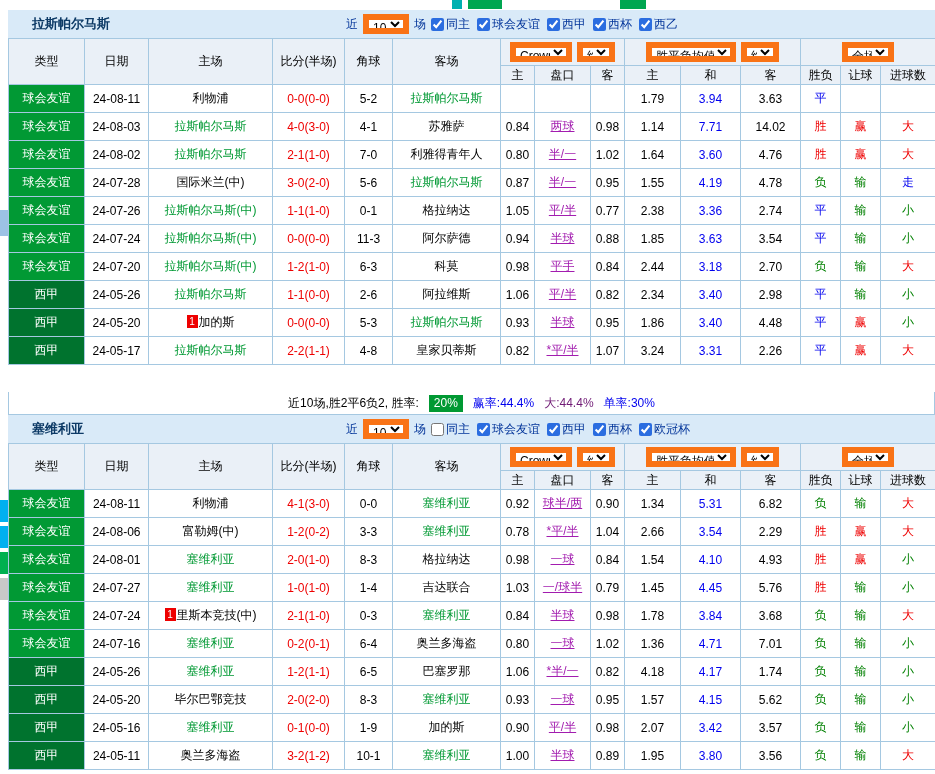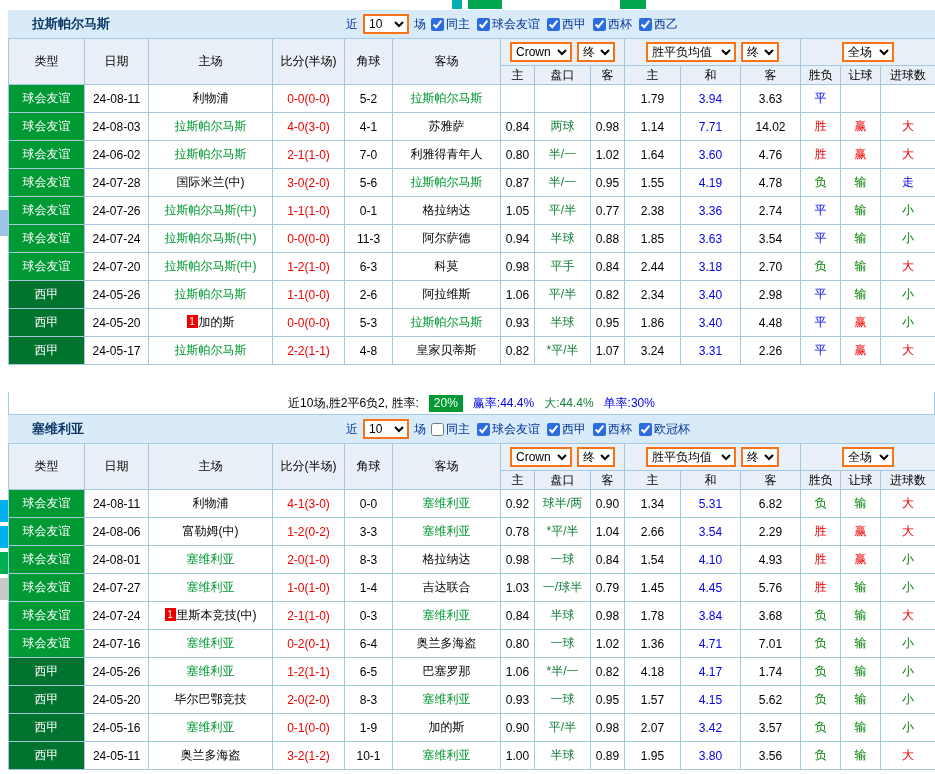--- a/index.html
+++ b/index.html
@@ -20,52 +20,52 @@
               font-size:13px; font-weight:bold; display:flex; align-items:center; justify-content:center;
               border-radius:2px; cursor:pointer; }
 
   .filterbar { height:28px; background:#d9eaf8; display:flex; align-items:center; font-size:12px; color:#003399; }
   .teamname { width:338px; padding-left:24px; font-size:13px; font-weight:bold; color:#0d3a66; }
   .filters { display:flex; align-items:center; gap:5px; }
   .cbs { display:flex; align-items:center; }
   .cb { display:inline-flex; align-items:center; margin-right:7px; cursor:pointer; color:#003399; }
   .cb input { margin-right:2px; accent-color:#2b6de0; width:13px; height:13px; }
 
-  select.sel { font-size:12px; height:20px; border:2px solid #f97316; background:#ffffff; color:#000; }
+  select.sel { font-size:12px; height:20px; border:6px solid #f97316; background:#ffffff; color:#000; }
   select.count { width:46px; }
   select.book { width:62px; }
   select.stage { width:38px; }
   select.avg { width:90px; }
   select.full { width:52px; }
 
   table { border-collapse:collapse; table-layout:fixed; width:927px; font-size:12px; }
   th,td { border:1px solid #a5c8e1; text-align:center; padding:0 2px; overflow:hidden; white-space:nowrap; }
   thead th { background:#eaf0f7; font-weight:normal; color:#000; }
   thead tr.hrow1 th { height:27px; }
   thead tr.hrow2 th { height:19px; }
   tbody td { height:28px; background:#ffffff; }
 
   td.typecell.friendly { background:#019934; color:#ffffff; }
   td.typecell.liga { background:#00732e; color:#ffffff; }
   td.team-cell.focus { color:#009933; }
   td.score { color:#ee0000; }
-  td.handicap { color:#15803d; }
+  td.handicap { color:#a21caf;text-decoration:underline; }
   td.mid { color:#0000ee; }
   td.res.r { color:#ee0000; }
   td.res.b { color:#0000ee; }
   td.res.g { color:#008000; }
 
   .badge { display:inline-block; background:#ee0000; color:#ffffff; font-size:10px; line-height:13px;
            width:11px; height:13px; margin-right:1px; vertical-align:1px; }
 
   .summary { height:23px; border:1px solid #a5c8e1; border-top:none; display:flex; align-items:center;
              justify-content:center; gap:10px; font-size:12px; color:#000; background:#ffffff;margin-top:27px; }
   .summary .rate { background:#009933; color:#ffffff; padding:0 5px; line-height:17px; }
   .summary .blue { color:#0000ee; }
-  .summary .red { color:#15803d; }
+  .summary .red { color:#701a75; }
 
   .hdr-selects { display:flex; align-items:center; justify-content:center; gap:5px; }
 </style>
 </head>
 <body>
 
 <div class="screen">
 
   <div class="frag" style="left:452px;top:0;width:10px;height:9px;background:#00b0b0"></div>
   <div class="frag" style="left:468px;top:0;width:34px;height:9px;background:#00a650"></div>
@@ -196,21 +196,21 @@
               <td>0.98</td>
               <td>1.14</td>
               <td class="mid">7.71</td>
               <td>14.02</td>
               <td class="res r">胜</td>
               <td class="res r">赢</td>
               <td class="res r">大</td>
             </tr>
             <tr>
               <td class="typecell friendly">球会友谊</td>
-              <td>24-06-02</td>
+              <td>24-08-02</td>
               <td class="team-cell focus"><span>拉斯帕尔马斯</span></td>
               <td class="score">2-1(1-0)</td>
               <td>7-0</td>
               <td class="team-cell "><span>利雅得青年人</span></td>
               <td>0.80</td>
               <td class="handicap">半/一</td>
               <td>1.02</td>
               <td>1.64</td>
               <td class="mid">3.60</td>
               <td>4.76</td>

